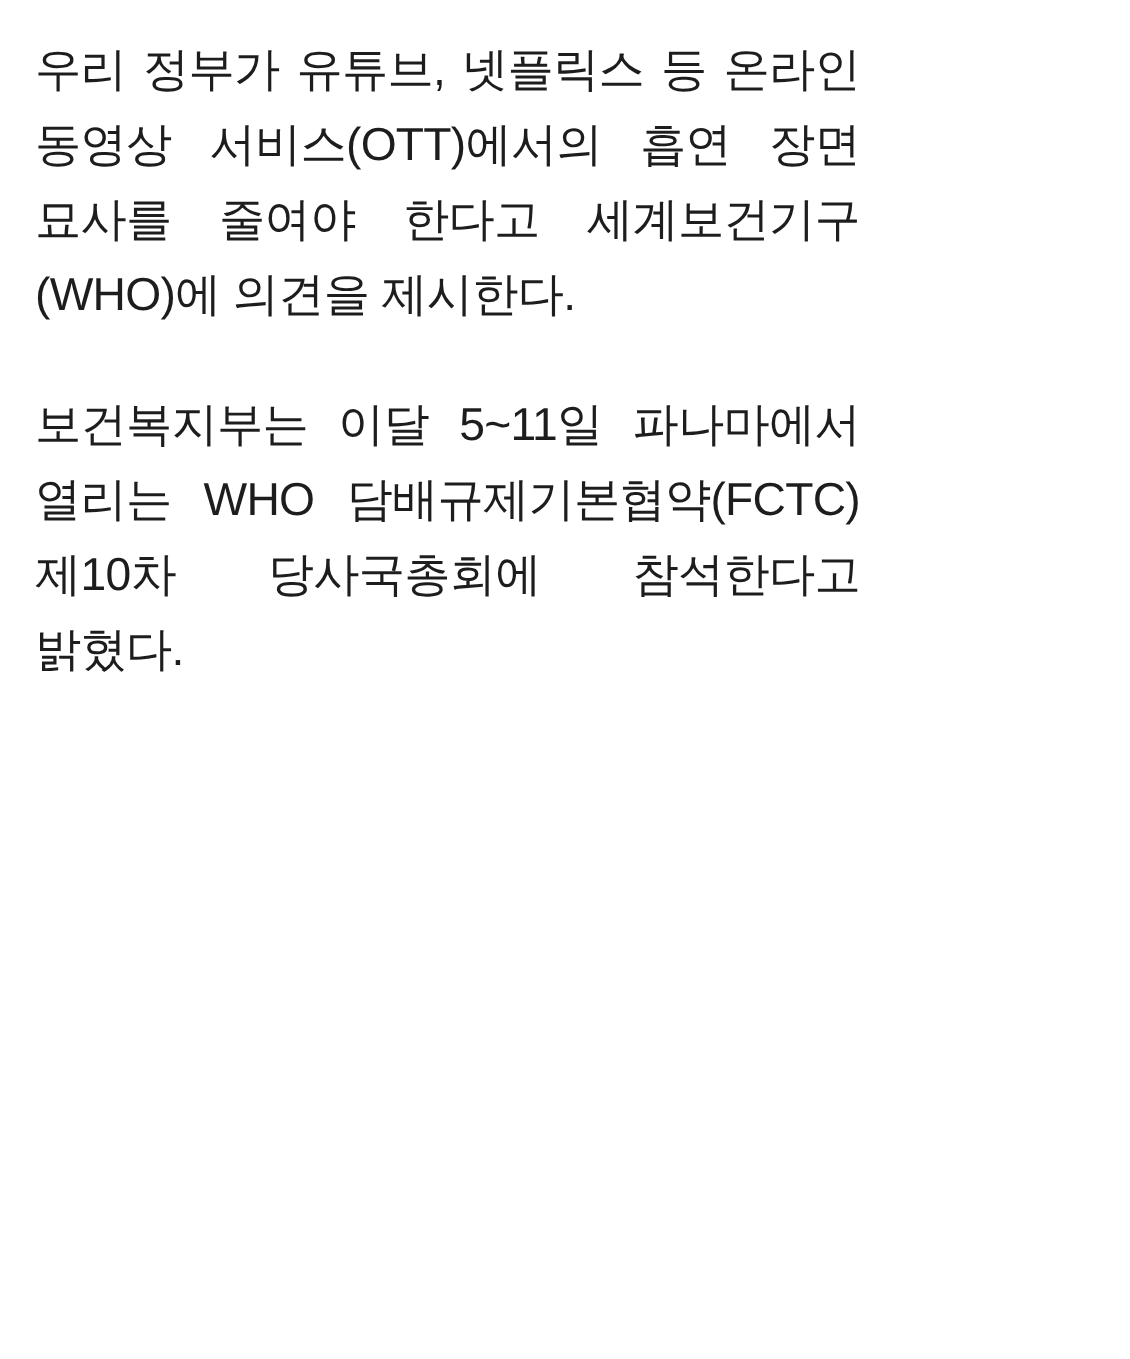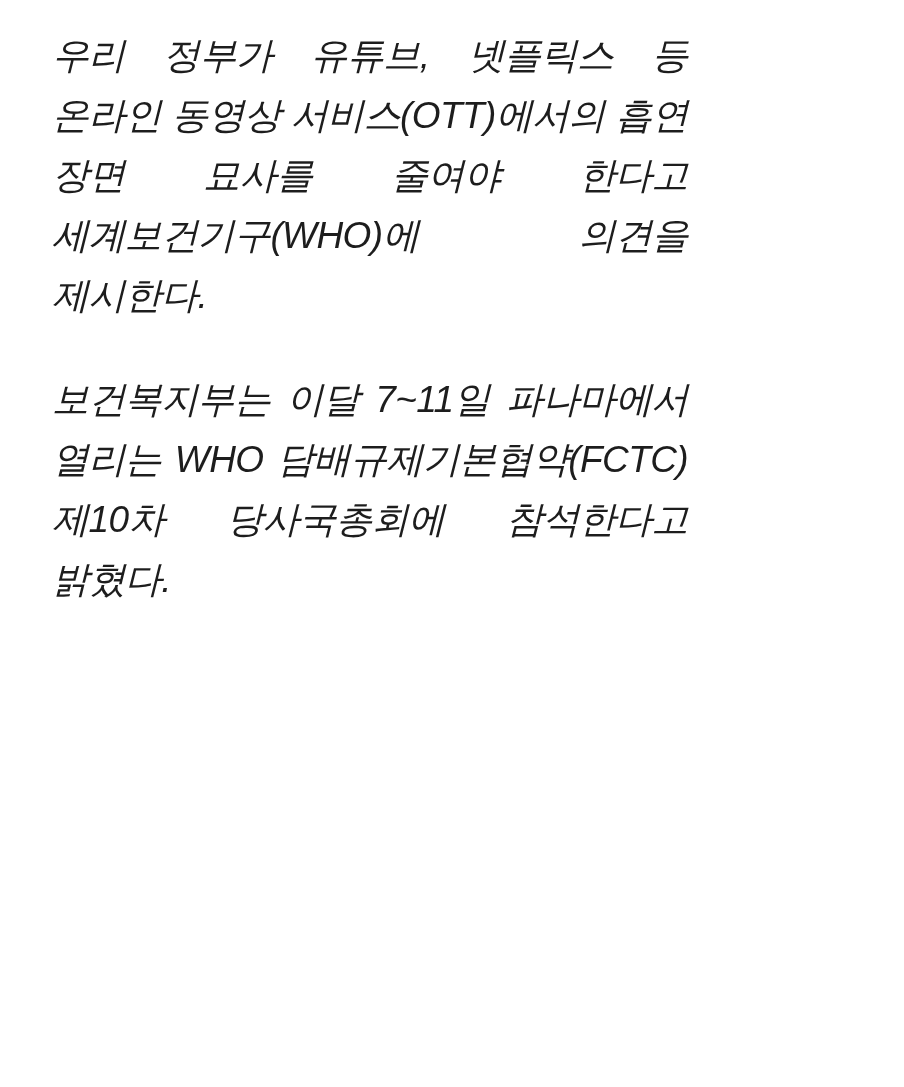--- a/index.html
+++ b/index.html
@@ -9,22 +9,21 @@
   }
   body {
     width: 904px;
     min-height: 1087px;
     font-family: "Liberation Sans", "DejaVu Sans", sans-serif;
     color: #1a1a1a;
   }
   .article {
     box-sizing: border-box;
     width: 738px;
-    padding: 26px 50px 0 52px;
-    font-style: italic;
+    padding: 26px 50px 0 28px;
   }
   .para {
     font-size: 37px;
     line-height: 1.62;
     letter-spacing: -0.6px;
     text-align: justify;
     text-justify: inter-character;
     color: #1d1d1d;
     margin: 0 0 44px 0;
     word-break: keep-all;
@@ -32,14 +31,14 @@
   }
   .para:last-child {
     margin-bottom: 0;
   }
 </style>
 </head>
 <body>
 
 <div class="article">
   <p class="para">우리 정부가 유튜브, 넷플릭스 등 온라인 동영상 서비스(OTT)에서의 흡연 장면 묘사를 줄여야 한다고 세계보건기구(WHO)에 의견을 제시한다.</p>
-  <p class="para">보건복지부는 이달 7~11일 파나마에서 열리는 WHO 담배규제기본협약(FCTC) 제10차 당사국총회에 참석한다고 밝혔다.</p>
+  <p class="para">보건복지부는 이달 5~11일 파나마에서 열리는 WHO 담배규제기본협약(FCTC) 제10차 당사국총회에 참석한다고 밝혔다.</p>
 </div>
 
 </body></html>

